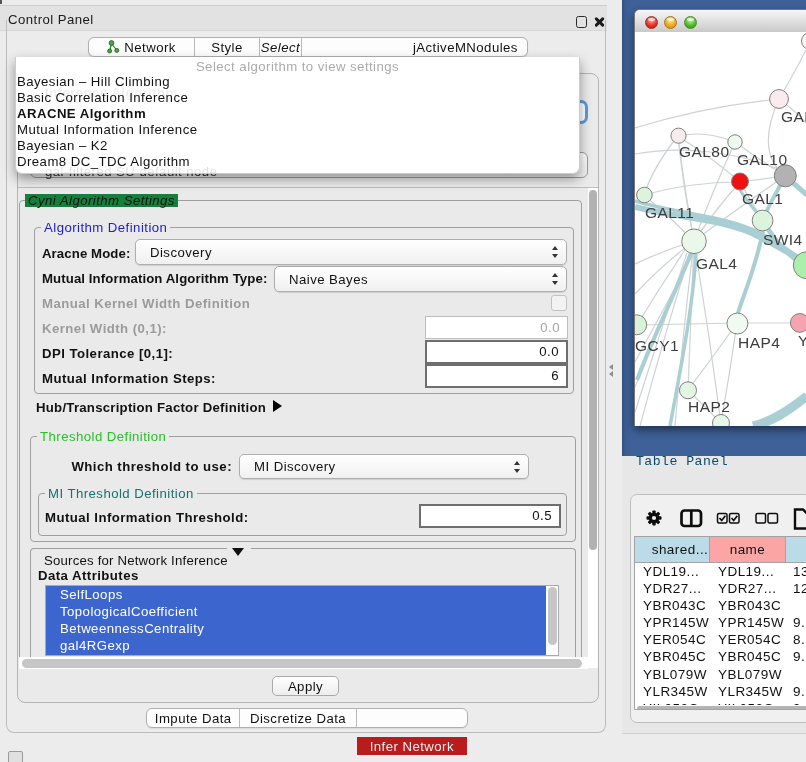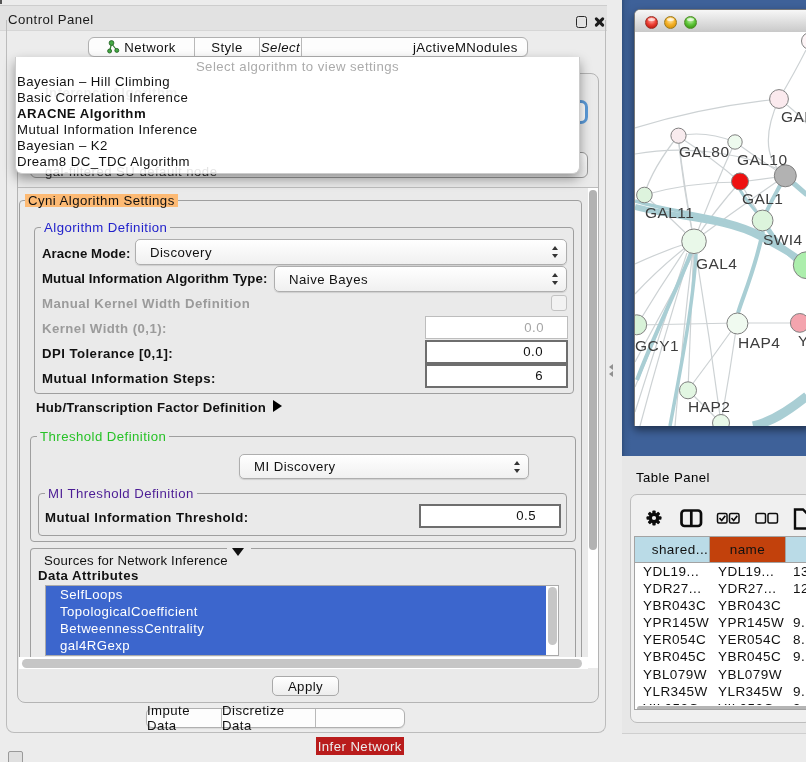--- a/index.html
+++ b/index.html
@@ -10,21 +10,21 @@
   .grp{position:absolute;border:1px solid #9f9f9f;border-radius:4px;}
   .grplbl{position:absolute;background:#eaeaea;padding:0 3px;line-height:13px;height:13px;}
   .combo{position:absolute;background:linear-gradient(#ffffff,#f0f0f0);border:1px solid #aeaeae;
          border-radius:5px;box-shadow:0 1px 1px rgba(0,0,0,0.12);}
   .combo .ctext{position:absolute;left:14px;top:0;bottom:0;display:flex;align-items:center;}
   .spin{position:absolute;right:8px;top:50%;width:7px;height:12px;margin-top:-6px;}
   .spin:before{content:"";position:absolute;left:1px;top:0;border-left:3px solid transparent;
       border-right:3px solid transparent;border-bottom:4.5px solid #333;}
   .spin:after{content:"";position:absolute;left:1px;bottom:0;border-left:3px solid transparent;
       border-right:3px solid transparent;border-top:4.5px solid #333;}
-  .tin{position:absolute;background:#fff;box-sizing:border-box;text-align:right;padding-right:23px;}
+  .tin{position:absolute;background:#fff;box-sizing:border-box;text-align:right;padding-right:7px;}
   .seg{position:absolute;display:flex;height:20px;border:1px solid #b0b0b0;border-radius:6px;
        background:#fdfdfd;box-sizing:border-box;box-shadow:0 1px 1px rgba(0,0,0,0.08);}
   .seg .s{display:flex;align-items:center;justify-content:center;height:100%;
           border-right:1px solid #b9b9b9;box-sizing:border-box;}
   .seg .s:last-child{border-right:none;}
   .seg .sel{background:#b91c1c;color:#ededed;margin-top:28px;}
 </style>
 </head>
 <body>
 <div id="root">
@@ -60,21 +60,21 @@
   <div class="abs" style="left:17px;top:73px;width:582px;height:630px;border:1px solid #b4b4b4;border-radius:8px;background:#eaeaea;box-sizing:border-box;"></div>
 
   <div class="abs" style="left:380px;top:100px;width:208px;height:24px;border:3px solid #5b9ad8;border-radius:7px;background:#fff;box-sizing:border-box;"></div>
   <div class="abs" style="left:30px;top:152px;width:558px;height:26px;background:linear-gradient(#ffffff,#ededed);border:1px solid #9a9a9a;border-radius:6px;box-sizing:border-box;">
       <span style="position:absolute;left:14px;top:11px;color:#3a3a3a;">gal-filtered SU default node</span>
     </div>
 
   <div class="abs" style="left:18px;top:187px;width:580px;height:1px;background:#bdbdbd;"></div>
 
   <div class="grp" style="left:19px;top:200px;width:561px;height:462px;border-radius:4px;"></div>
-  <div class="grplbl" style="left:25px;top:194px;background:#fdba74;">Cyni Algorithm Settings</div>
+  <div class="grplbl" style="left:25px;top:194px;background:#15803d;font-style:italic;">Cyni Algorithm Settings</div>
 
   <div class="grp" style="left:34px;top:227px;width:538px;height:165px;"></div>
   <div class="grplbl" style="left:41px;top:221px;color:#2121cb;background:#eaeaea;">Algorithm Definition</div>
 
   <div class="abs bold" style="left:42px;top:246px;letter-spacing:0.1px;">Aracne Mode:</div>
   <div class="combo" style="left:135px;top:239px;width:430px;height:24px;">
       <span class="ctext">Discovery</span>
       <span class="spin"></span>
     </div>
 
@@ -95,48 +95,49 @@
 
   <div class="abs bold" style="left:42px;top:371px;">Mutual Information Steps:</div>
   <div class="tin" style="left:425px;top:364px;width:143px;height:24px;border:2px solid #6e6e6e;line-height:20px;">6</div>
 
   <div class="abs bold" style="left:36px;top:400px;letter-spacing:0.25px;">Hub/Transcription Factor Definition</div>
   <div class="abs" style="left:273px;top:400px;width:0;height:0;border-top:6px solid transparent;border-bottom:6px solid transparent;border-left:9px solid #000;"></div>
 
   <div class="grp" style="left:30px;top:436px;width:544px;height:104px;"></div>
   <div class="grplbl" style="left:37px;top:430px;color:#27c227;background:#eaeaea;">Threshold Definition</div>
 
+  <div class="abs bold" style="left:40px;top:459px;width:192px;text-align:right;">Which threshold to use:</div>
   <div class="combo" style="left:239px;top:454px;width:288px;height:23px;">
       <span class="ctext">MI Discovery</span>
       <span class="spin"></span>
     </div>
 
   <div class="grp" style="left:38px;top:493px;width:527px;height:41px;"></div>
-  <div class="grplbl" style="left:45px;top:487px;color:#4c1d95;background:#eaeaea;">MI Threshold Definition</div>
+  <div class="grplbl" style="left:45px;top:487px;color:#0f766e;background:#eaeaea;">MI Threshold Definition</div>
   <div class="abs bold" style="left:45px;top:510px;">Mutual Information Threshold:</div>
   <div class="tin" style="left:419px;top:504px;width:142px;height:24px;border:2px solid #6e6e6e;line-height:20px;">0.5</div>
 
   <div class="grp" style="left:30px;top:548px;width:544px;height:114px;border-bottom:none;"></div>
   <div class="grplbl" style="left:41px;top:554px;background:#eaeaea;letter-spacing:0.2px;">Sources for Network Inference</div>
   <div class="abs" style="left:227px;top:542px;width:24px;height:13px;background:#eaeaea;"></div>
   <div class="abs" style="left:232px;top:548px;width:0;height:0;border-left:6.5px solid transparent;border-right:6.5px solid transparent;border-top:8px solid #111;"></div>
   <div class="abs bold" style="left:38px;top:568px;">Data Attributes</div>
 
   <div class="abs" style="left:45px;top:585px;width:514px;height:71px;background:#fff;border:1px solid #aaa;box-sizing:border-box;"></div>
   <div class="abs" style="left:46px;top:586px;width:500px;height:69px;background:#3c66cd;color:#fff;line-height:17px;padding-left:14px;box-sizing:border-box;overflow:hidden;">SelfLoops<br>TopologicalCoefficient<br>BetweennessCentrality<br>gal4RGexp</div>
   <div class="abs" style="left:548px;top:587px;width:9px;height:58px;background:#c6c6c6;border-radius:4.5px;"></div>
 
   <div class="abs" style="left:588px;top:188px;width:10px;height:480px;background:#fff;"></div>
   <div class="abs" style="left:589px;top:190px;width:8px;height:360px;background:#b2b2b2;border-radius:4px;"></div>
   <div class="abs" style="left:19px;top:657px;width:569px;height:12px;background:#fff;"></div>
   <div class="abs" style="left:22px;top:659px;width:560px;height:9px;background:#c6c6c6;border-radius:4.5px;"></div>
 
   <div class="abs" style="left:272px;top:676px;width:67px;height:20px;background:linear-gradient(#ffffff,#ededed);border:1px solid #a9a9a9;border-radius:5px;box-sizing:border-box;display:flex;align-items:center;justify-content:center;">Apply</div>
 
-  <div class="seg" style="left:146px;top:708px;width:259px;justify-content:center;">
+  <div class="seg" style="left:146px;top:708px;width:322px;justify-content:center;">
     <div class="s" style="width:94px;">Impute Data</div>
     <div class="s" style="width:117px;">Discretize Data</div>
     <div class="s sel" style="width:111px;">Infer Network</div>
   </div>
 
   <div class="abs" style="left:8px;top:751px;width:13px;height:13px;background:#e0e0e0;border:1.5px solid #9a9a9a;border-radius:2px;"></div>
 
   <div class="abs" style="left:609px;top:364px;width:0;height:0;border-top:3px solid transparent;border-bottom:3px solid transparent;border-right:4px solid #909090;"></div>
   <div class="abs" style="left:609px;top:371px;width:0;height:0;border-top:3px solid transparent;border-bottom:3px solid transparent;border-right:4px solid #909090;"></div>
 
@@ -230,21 +231,21 @@
           <text x="0" y="319">GCY1</text>
           <text x="103" y="316">HAP4</text>
           <text x="163" y="314">Y</text>
           <text x="53" y="380">HAP2</text>
         </g>
       </svg>
     </div>
   </div>
 
   <div class="abs" style="left:622px;top:456px;width:184px;height:277px;background:#e7e7e7;"></div>
-  <div class="abs" style="left:636px;top:470px;color:#000000;">Table Panel</div>
+  <div class="abs" style="left:636px;top:454px;color:#0c4a6e;font-family:Liberation Mono, monospace;">Table Panel</div>
   <div class="abs" style="left:630px;top:494px;width:182px;height:229px;background:#f0f0f0;border:1px solid #bdbdbd;border-radius:7px;box-sizing:border-box;"></div>
 
   <svg class="abs" style="left:640px;top:503px;" width="166" height="32" viewBox="0 0 166 32">
     <g id="gear" transform="translate(14,15)">
       <circle r="5.2" fill="#0c0c0c"></circle>
       <g fill="#0c0c0c">
         <rect x="-1.7" y="-7.5" width="3.4" height="15" rx="1"></rect>
         <rect x="-1.7" y="-7.5" width="3.4" height="15" rx="1" transform="rotate(45)"></rect>
         <rect x="-1.7" y="-7.5" width="3.4" height="15" rx="1" transform="rotate(90)"></rect>
         <rect x="-1.7" y="-7.5" width="3.4" height="15" rx="1" transform="rotate(135)"></rect>
@@ -259,21 +260,21 @@
       <path d="M79.5 15 l2.2 2.5 l3.6 -4.7" stroke-width="1.7"></path>
       <path d="M91.5 15 l2.2 2.5 l3.6 -4.7" stroke-width="1.7"></path>
       <rect x="116" y="10.5" width="9.5" height="9.5" rx="1.5"></rect>
       <rect x="128" y="10.5" width="9.5" height="9.5" rx="1.5"></rect>
     </g>
     <path d="M155 6.5 h8 l5 5 v14 h-13 z" fill="none" stroke="#0c0c0c" stroke-width="2.4"></path>
   </svg>
 
   <div class="abs" style="left:634px;top:536px;width:178px;height:174px;border:1px solid #a3a3a3;border-right:none;background:#fff;box-sizing:border-box;overflow:hidden;font-size:13.5px;">
     <div style="position:absolute;left:0;top:0;width:75px;height:26px;background:#badbe7;border-right:1px solid #a3a3a3;border-bottom:1px solid #a3a3a3;display:flex;align-items:center;justify-content:center;box-sizing:border-box;padding-left:16px;">shared...</div>
-    <div style="position:absolute;left:75px;top:0;width:76px;height:26px;background:#c2410c;border-right:1px solid #a3a3a3;border-bottom:1px solid #a3a3a3;display:flex;align-items:center;justify-content:center;box-sizing:border-box;padding-left:0;">name</div>
+    <div style="position:absolute;left:75px;top:0;width:76px;height:26px;background:#fca5a5;border-right:1px solid #a3a3a3;border-bottom:1px solid #a3a3a3;display:flex;align-items:center;justify-content:center;box-sizing:border-box;padding-left:0;">name</div>
     <div style="position:absolute;left:151px;top:0;width:28px;height:26px;background:#badbe7;border-bottom:1px solid #a3a3a3;box-sizing:border-box;"></div>
     <div style="position:absolute;left:8px;top:26px;line-height:17.1px;">YDL19...<br>YDR27...<br>YBR043C<br>YPR145W<br>YER054C<br>YBR045C<br>YBL079W<br>YLR345W<br>YIL052C</div>
     <div style="position:absolute;left:83px;top:26px;line-height:17.1px;">YDL19...<br>YDR27...<br>YBR043C<br>YPR145W<br>YER054C<br>YBR045C<br>YBL079W<br>YLR345W<br>YIL052C</div>
     <div style="position:absolute;left:158px;top:26px;line-height:17.1px;">13<br>12<br>&nbsp;<br>9.<br>8.<br>9.<br>&nbsp;<br>9.<br>9.</div>
     <div style="position:absolute;left:0;top:168px;width:178px;height:6px;background:#fff;"></div>
     <div style="position:absolute;left:2px;top:168.5px;width:176px;height:5.5px;background:#b5b5b5;border-radius:3px;"></div>
   </div>
 
   <div class="abs" style="left:622px;top:733px;width:184px;height:1px;background:#cfcfcf;"></div>
 

